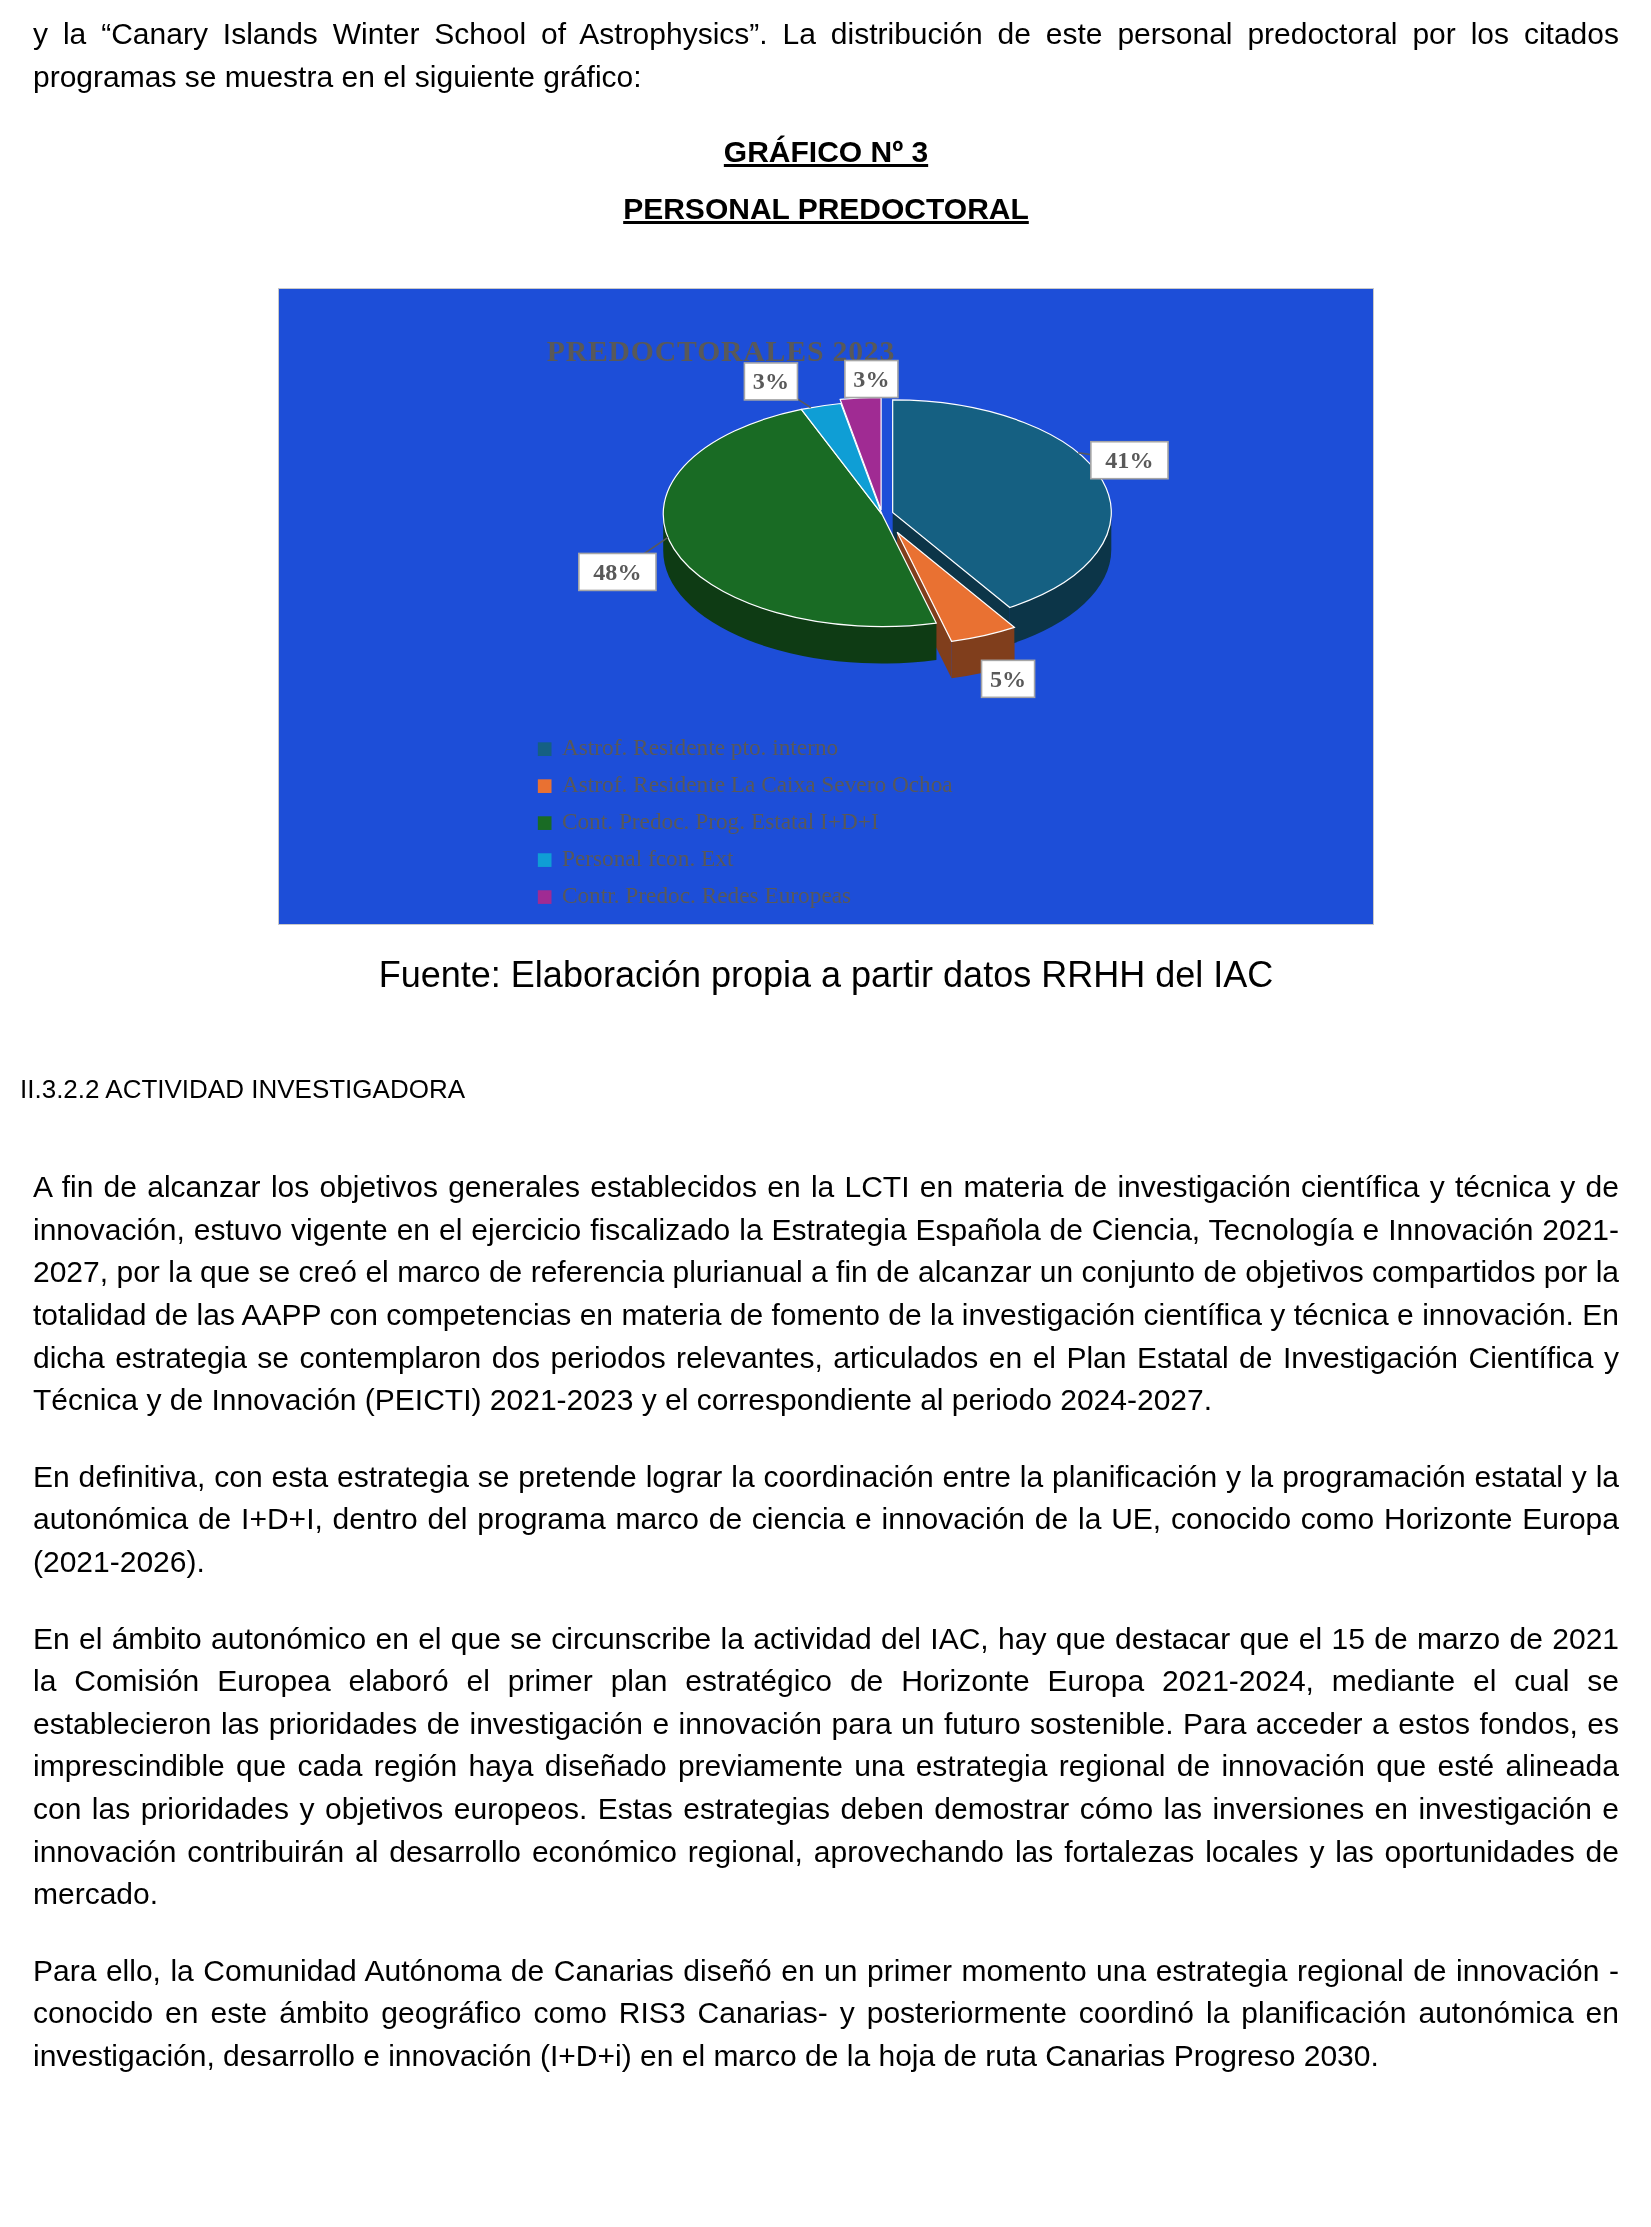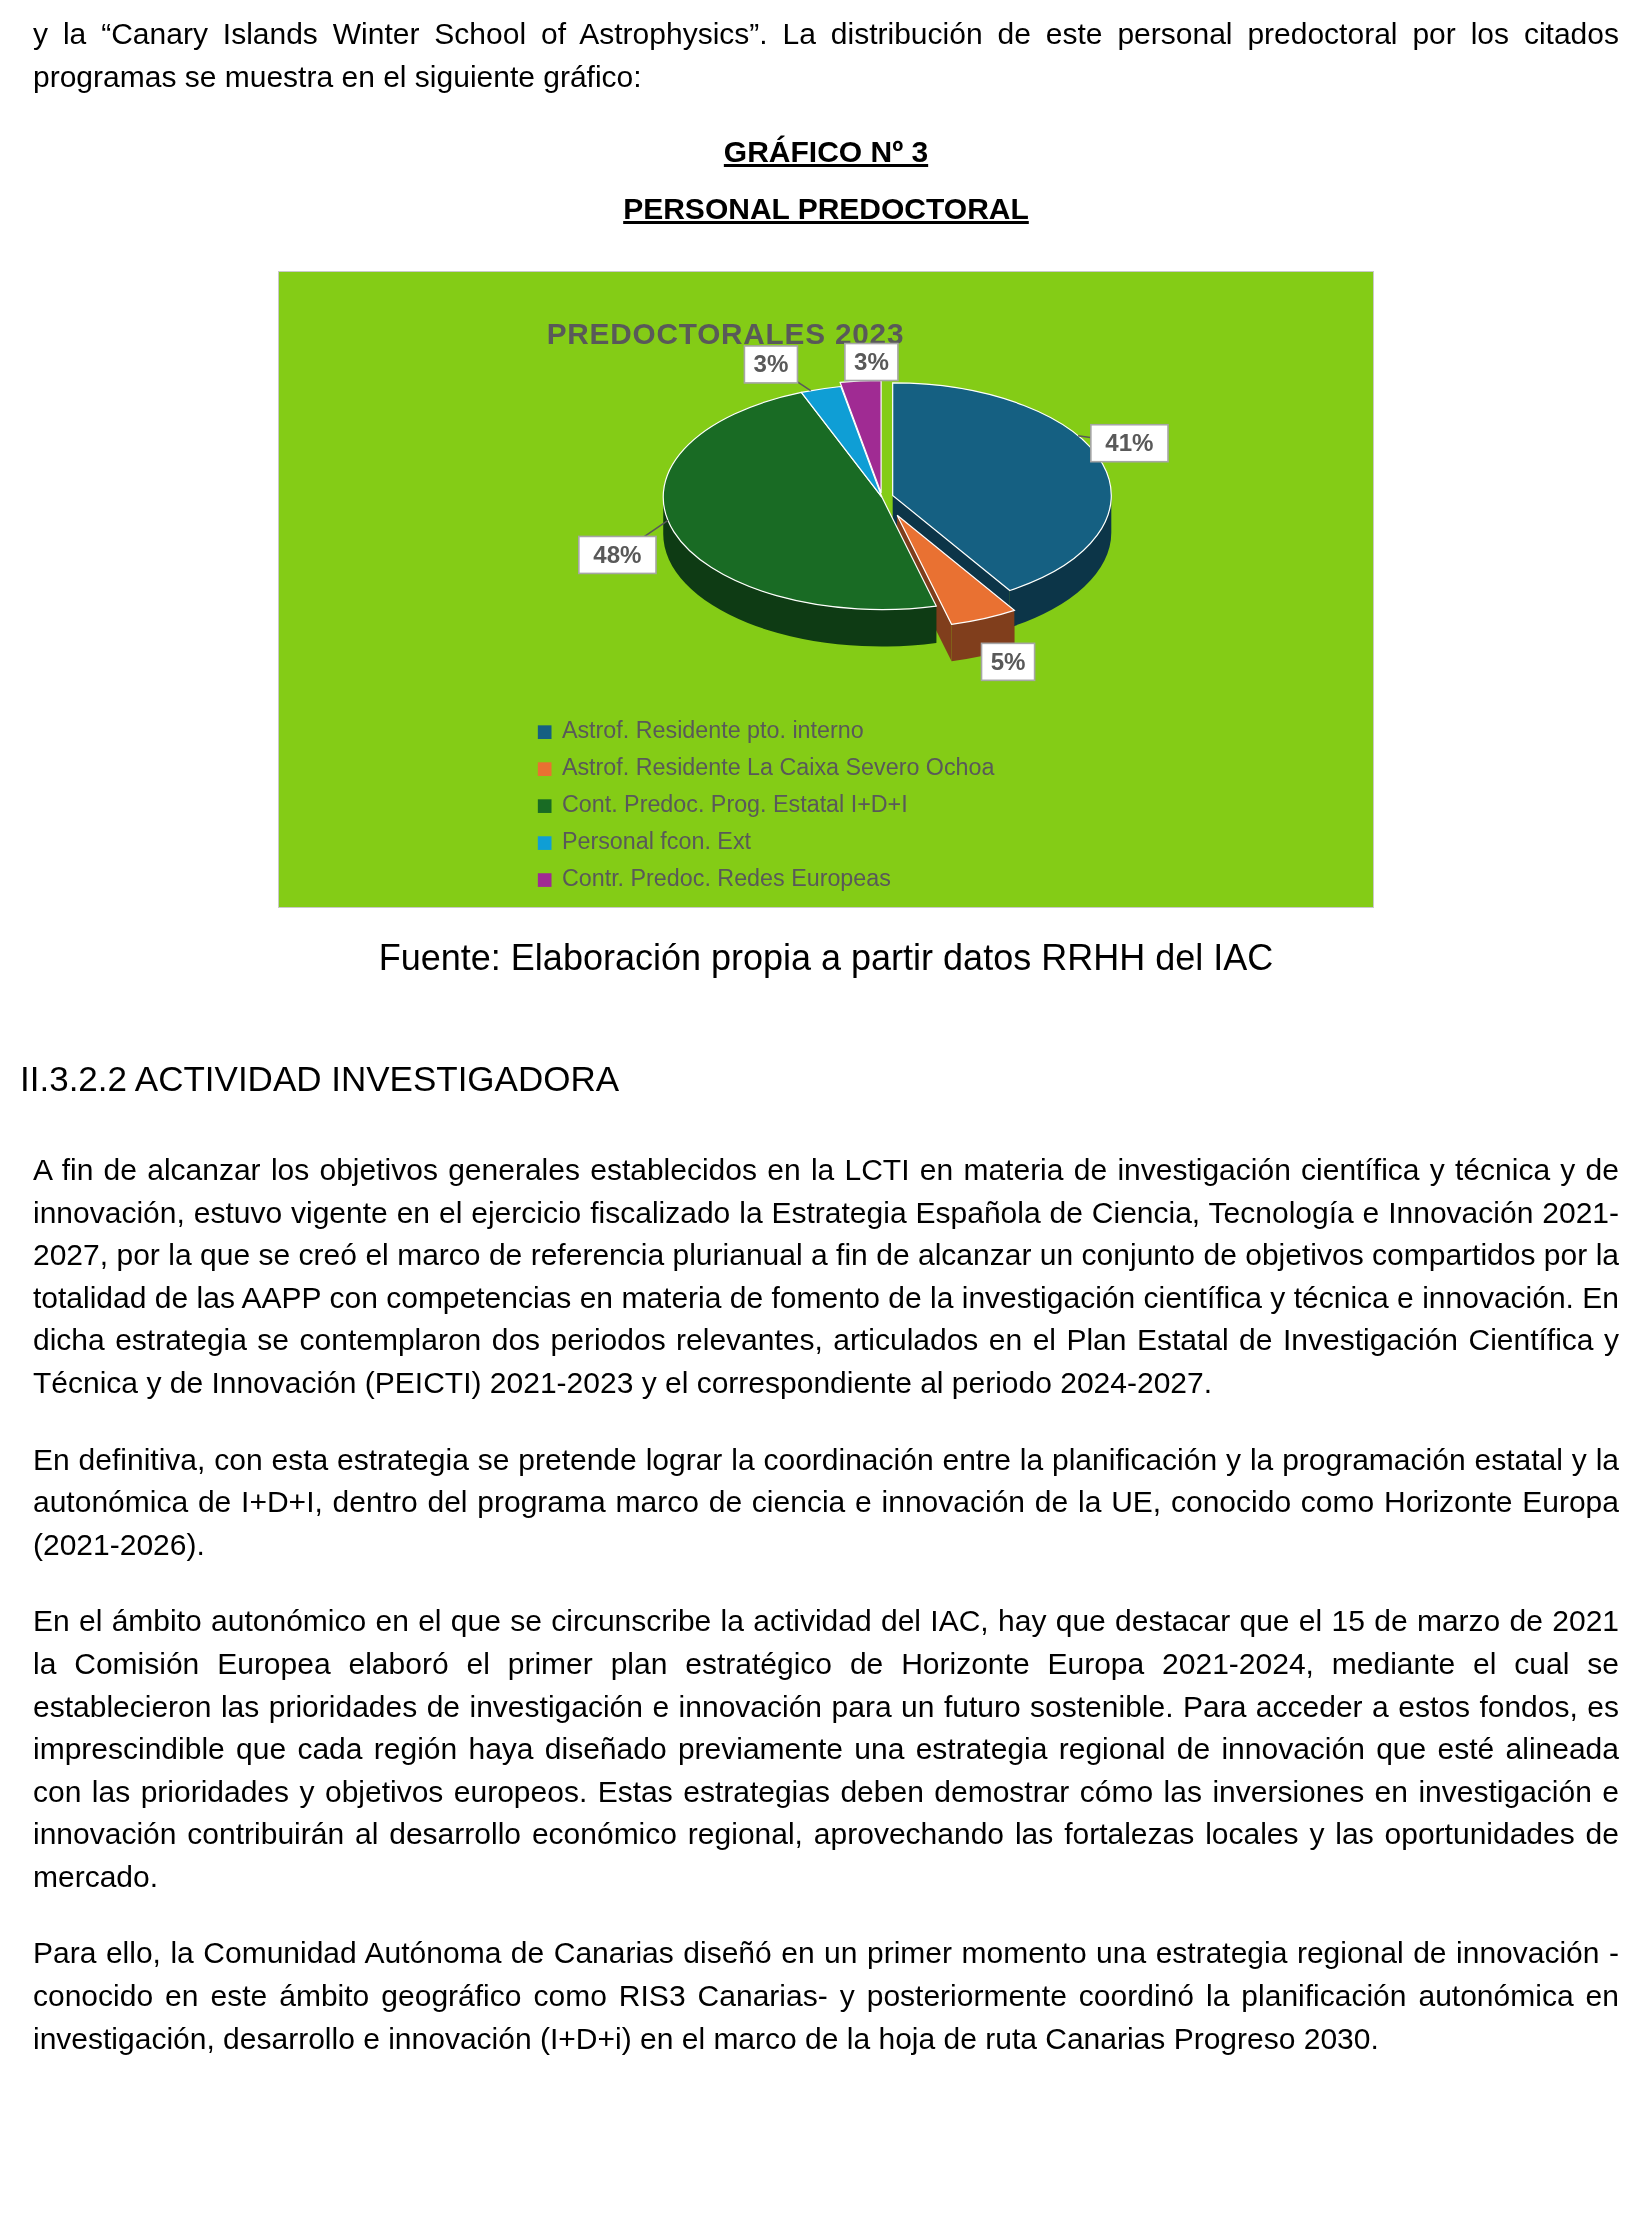--- a/index.html
+++ b/index.html
@@ -12,31 +12,32 @@
     padding:13px 20px 24px;
   }
   p.bodytext{ text-align:justify; margin:0 13px 34px; }
   .intro{ margin:0 0 80px; }
   .chart-heading{
     text-align:center; font-weight:bold; text-decoration:underline;
     line-height:1.3; margin:18px;
   }
   .chart-panel{
     width:1094px; height:635px;
-    margin:43px auto 0;
+    margin:60px auto 0;
     border:1.6px solid #c9c9c9;
     position:relative;
-    background:#84cc16;
+    background:#1d4ed8;
+    font-family:Liberation Serif, serif;
   }
   .chart-panel svg{ position:absolute; left:0; top:0; width:100%; height:100%; }
   .source-note{
     text-align:center; font-size:36px; margin:24px 0 0;
   }
   .section-heading{
-    font-size:35px; font-weight:normal; margin:71px 0 45px;
+    font-size:26px; font-weight:normal; margin:71px 0 58px;
   }
 </style>
 </head>
 <body>
 
 <p class="bodytext intro">y la “Canary Islands Winter School of Astrophysics”. La distribución de este personal predoctoral por los citados programas se muestra en el siguiente gráfico:</p>
 
 <div class="chart-heading">GRÁFICO Nº 3</div>
 <div class="chart-heading">PERSONAL PREDOCTORAL</div>
 

